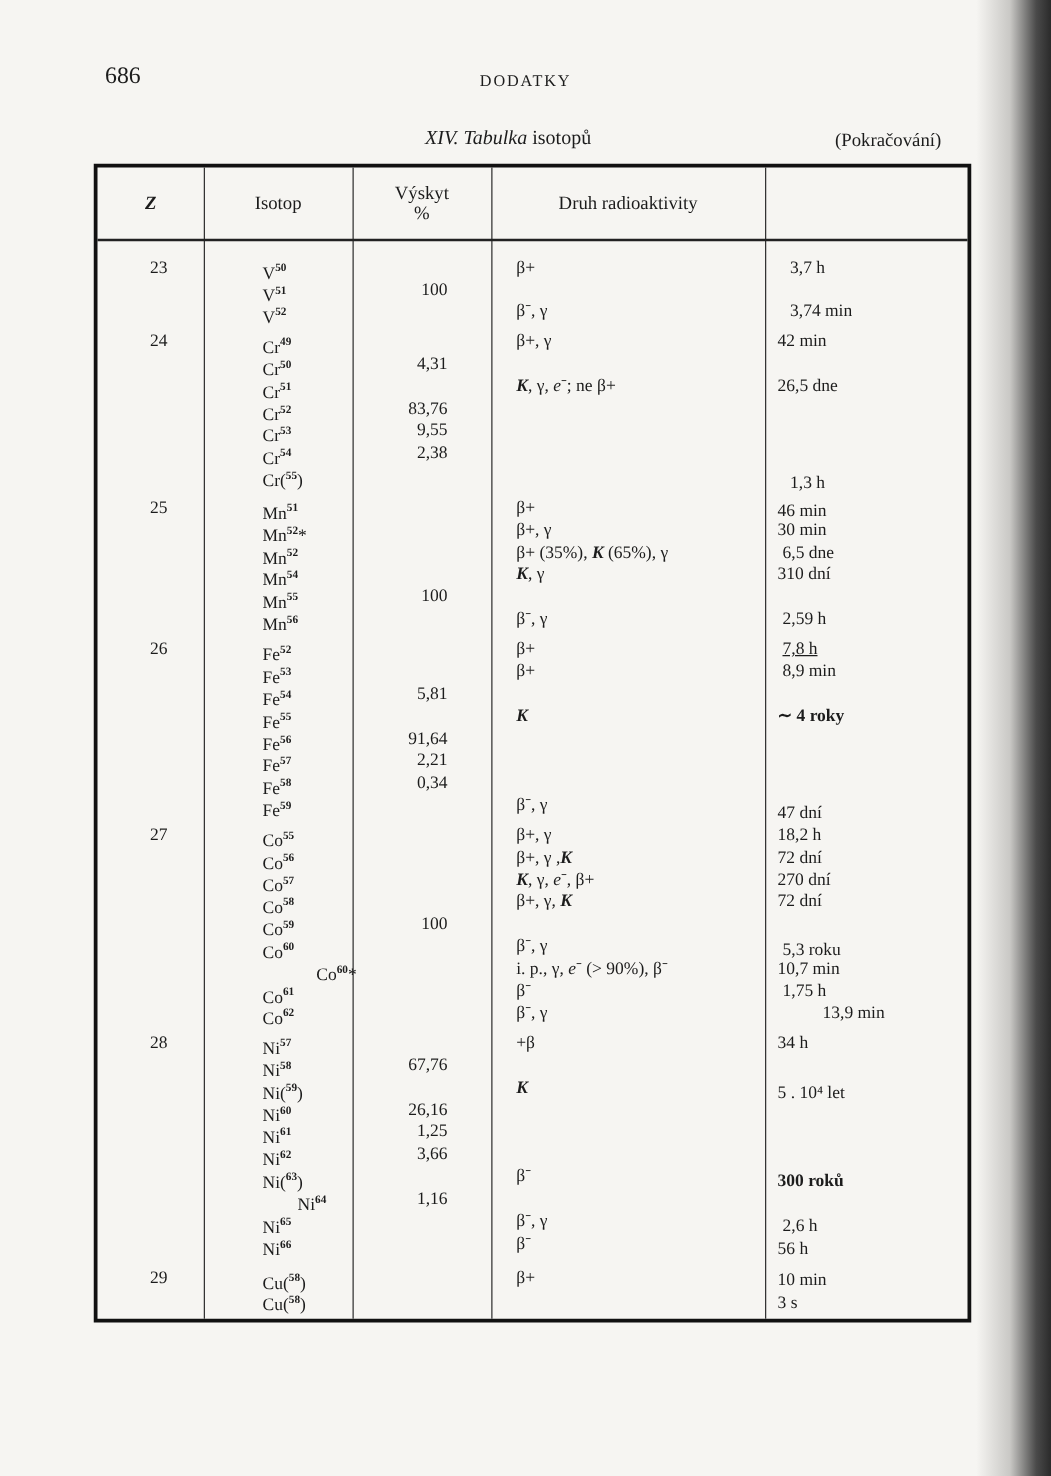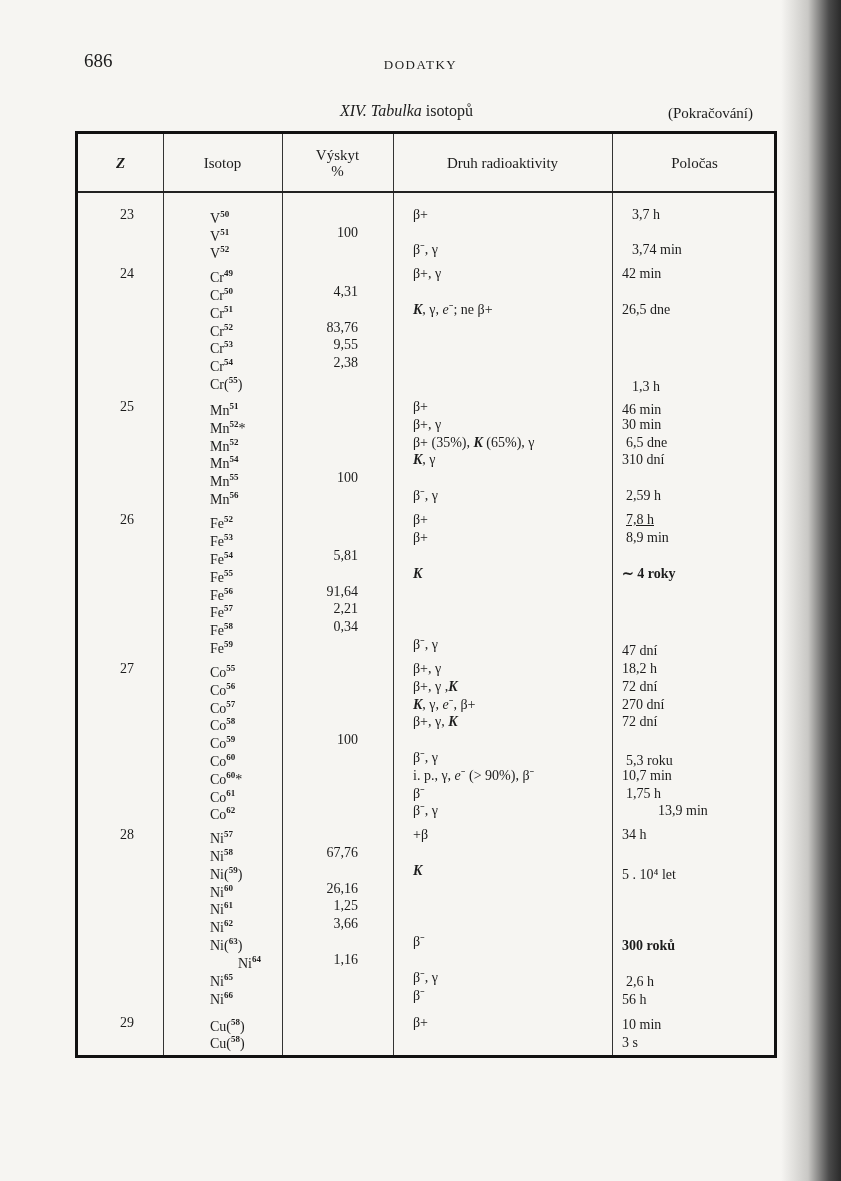--- a/index.html
+++ b/index.html
@@ -52,21 +52,20 @@
   <div class="vline" style="left:534px"></div>
   <div class="hline"></div>
 
   <div class="th" style="left:0;width:85px;font-style:italic;font-weight:bold">Z</div>
   <div class="th" style="left:85px;width:119px">Isotop</div>
   <div class="th" style="left:315px;width:219px">Druh radioaktivity</div>
   <div class="th" style="left:204px;width:111px;flex-direction:column">
     <span>Výskyt</span>
     <span>%</span>
   </div>
-  <div class="th" style="left:534px;width:165px">Poločas</div>
 
   <div id="rows">
       <div class="row z" style="top: 72px;">23</div>
       <div class="row iso" style="top: 72px;"><span>V</span><sup>50</sup><span></span></div>
       <div class="row druh" style="top: 72px;">β+</div>
       <div class="row pol" style="top: 72px; left: 554px;">3,7 h</div>
       <div class="row iso" style="top: 90px;"><span>V</span><sup>51</sup><span></span></div>
       <div class="row pct" style="top: 90px;">100</div>
       <div class="row iso" style="top: 107px;"><span>V</span><sup>52</sup><span></span></div>
       <div class="row druh" style="top: 107px;">β⁻, γ</div>
@@ -138,21 +137,21 @@
       <div class="row druh" style="top: 562px;"><i style="font-weight:bold">K</i>, γ, <i>e</i>⁻, β+</div>
       <div class="row pol" style="top: 562px; left: 544px;">270 dní</div>
       <div class="row iso" style="top: 579px; font-family: Liberation Serif, serif;"><span>Co</span><sup>58</sup><span></span></div>
       <div class="row druh" style="top: 579px;">β+, γ, <i style="font-weight:bold">K</i></div>
       <div class="row pol" style="top: 579px; left: 544px;">72 dní</div>
       <div class="row iso" style="top: 597px;"><span>Co</span><sup>59</sup><span></span></div>
       <div class="row pct" style="top: 597px;">100</div>
       <div class="row iso" style="top: 615px;"><span>Co</span><sup>60</sup><span></span></div>
       <div class="row druh" style="top: 615px;">β⁻, γ</div>
       <div class="row pol" style="top: 618px; left: 548px;">5,3 roku</div>
-      <div class="row iso" style="top: 633px;"><span>Co</span><sup>60</sup><span>*</span></div>
+      <div class="row iso" style="top: 633px; margin-left: 43px;"><span>Co</span><sup>60</sup><span>*</span></div>
       <div class="row druh" style="top: 633px;">i. p., γ, <i>e</i>⁻ (&gt; 90%), β⁻</div>
       <div class="row pol" style="top: 633px; left: 544px;">10,7 min</div>
       <div class="row iso" style="top: 651px;"><span>Co</span><sup>61</sup><span></span></div>
       <div class="row druh" style="top: 651px;">β⁻</div>
       <div class="row pol" style="top: 651px; left: 548px;">1,75 h</div>
       <div class="row iso" style="top: 668px;"><span>Co</span><sup>62</sup><span></span></div>
       <div class="row druh" style="top: 668px;">β⁻, γ</div>
       <div class="row pol" style="top: 668px; left: 544px; margin-left: 36px;">13,9 min</div>
       <div class="row z" style="top: 692px;">28</div>
       <div class="row iso" style="top: 692px;"><span>Ni</span><sup>57</sup><span></span></div>

